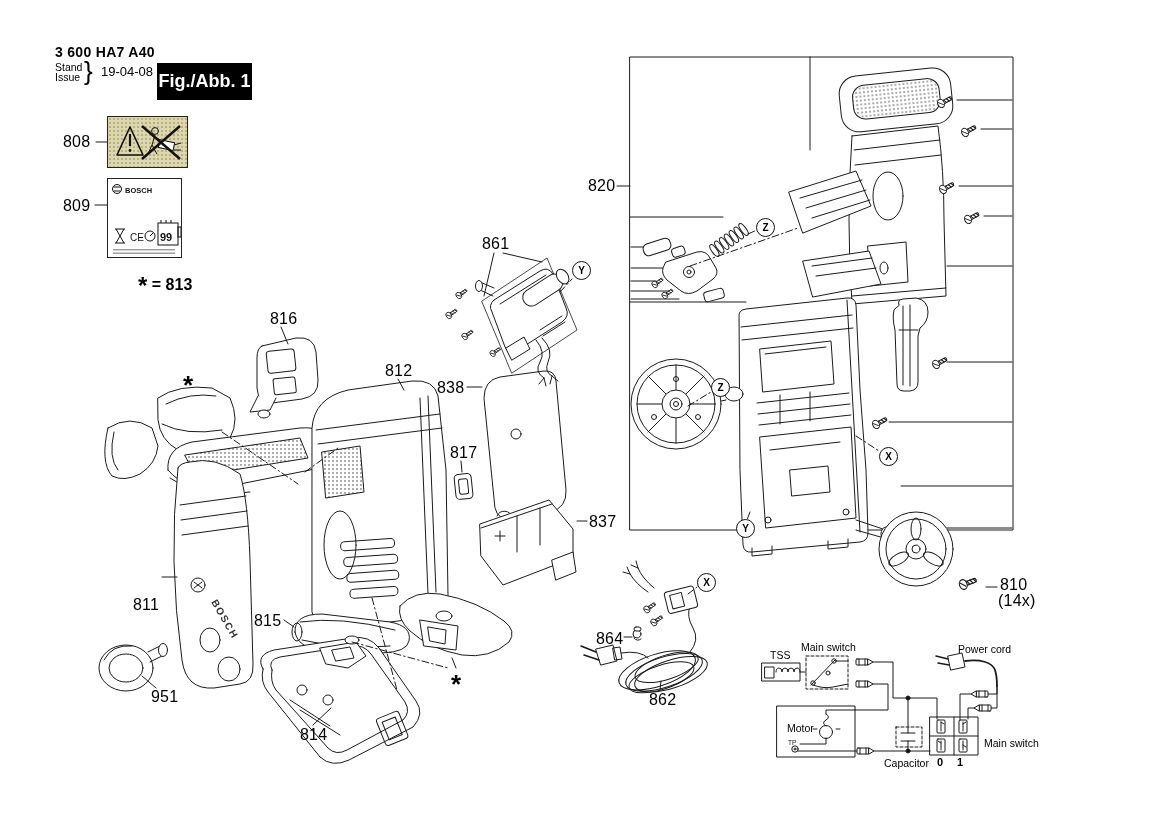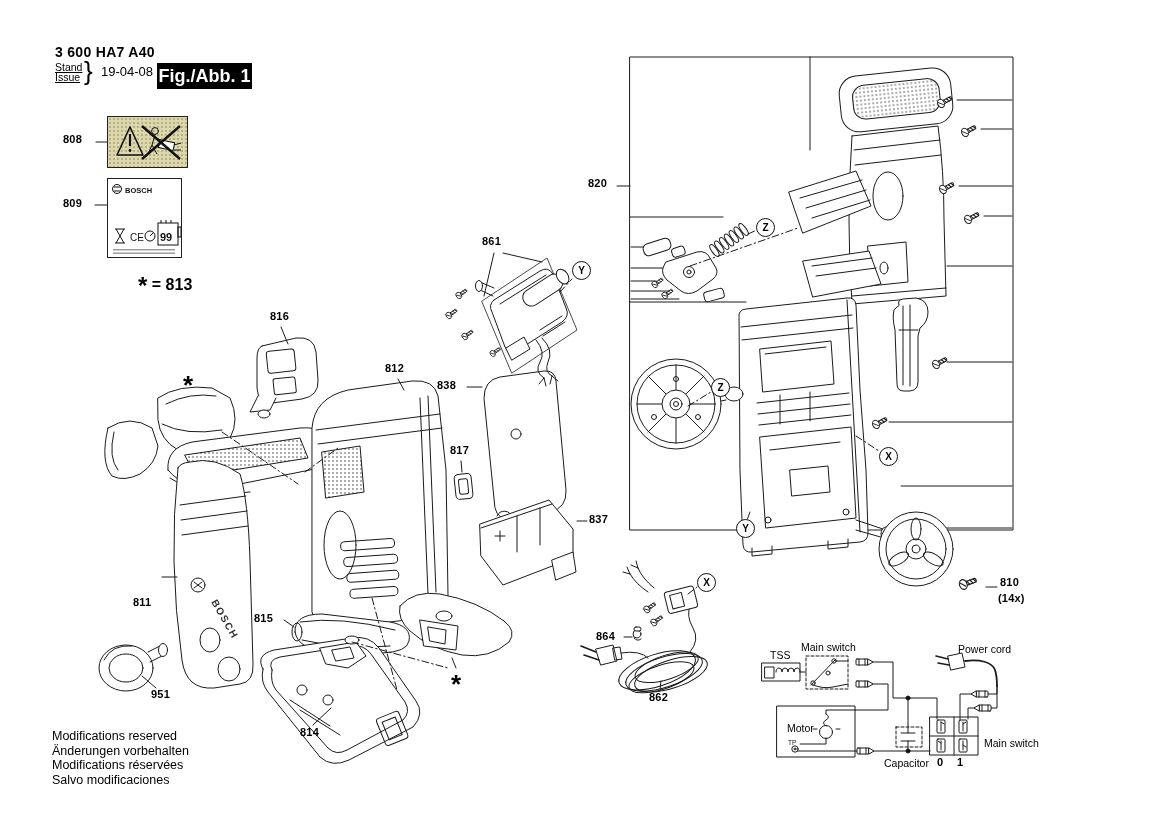--- a/index.html
+++ b/index.html
@@ -1,29 +1,29 @@
 <!DOCTYPE html>
 <html><head>
 <meta charset="utf-8">
 <style>
   html,body{margin:0;padding:0;background:#888;}
   .page{position:relative;width:1169px;height:826px;background:#ffffff;overflow:hidden;
         font-family:"Liberation Sans",sans-serif;color:#000;}
   .art{position:absolute;left:0;top:0;width:1169px;height:826px;}
-  .pn{position:absolute;font-weight:bold;font-size:11px;line-height:1;letter-spacing:.2px;white-space:nowrap;}
+  .pn{position:absolute;font-weight:normal;font-size:16px;line-height:1;letter-spacing:.2px;white-space:nowrap;}
   .ref{position:absolute;width:17px;height:17px;border:1.3px solid #111;border-radius:50%;
        background:#fff;display:flex;align-items:center;justify-content:center;
        font-size:10px;font-weight:bold;line-height:1;}
   .clabel{position:absolute;font-size:10.5px;line-height:1.1;white-space:nowrap;}
   .cnum{position:absolute;font-size:11px;font-weight:bold;line-height:1;}
   .model{position:absolute;left:55px;top:44px;font-size:14px;font-weight:bold;letter-spacing:.3px;}
-  .stand{position:absolute;left:55px;font-size:10.5px;line-height:1;text-decoration:underline;}
+  .stand{position:absolute;left:55px;font-size:10.5px;line-height:1;}
   .brace{position:absolute;left:84px;top:56px;font-size:26px;font-weight:400;}
   .date{position:absolute;left:101px;top:64px;font-size:13px;}
-  .figbadge{position:absolute;left:157px;top:63px;width:95px;height:26px;background:#000;color:#fff;
+  .figbadge{position:absolute;left:157px;top:63px;width:95px;height:37px;background:#000;color:#fff;
             display:flex;align-items:center;justify-content:center;font-size:18px;font-weight:bold;}
   .footer{position:absolute;left:52px;top:729px;font-size:12.5px;line-height:14.7px;}
   .sticker{position:absolute;border:1px solid #222;box-sizing:border-box;}
   .st808{left:107px;top:116px;width:81px;height:52px;background:#dcd7ac;
          background-image:radial-gradient(#b5ae7e 0.7px, rgba(0,0,0,0) 0.8px);background-size:4px 4px;}
   .st809{left:107px;top:178px;width:75px;height:80px;background:#fff;}
   .star{position:absolute;font-weight:bold;font-size:26px;line-height:.6;transform:translateY(6px);}
   .legend{position:absolute;left:138px;top:276px;font-weight:bold;font-size:16px;}
   .legend .star{position:relative;display:inline-block;font-size:24px;vertical-align:-4px;transform:none;line-height:0;}
 </style>
@@ -479,20 +479,14 @@
 
   <div class="clabel" style="left:770px;top:650px">TSS</div>
   <div class="clabel" style="left:801px;top:642px">Main switch</div>
   <div class="clabel" style="left:958px;top:644px">Power cord</div>
   <div class="clabel" style="left:787px;top:723px">Motor</div>
   <div class="clabel" style="left:884px;top:758px">Capacitor</div>
   <div class="clabel" style="left:984px;top:738px">Main switch</div>
   <div class="cnum" style="left:937px;top:757px">0</div>
   <div class="cnum" style="left:957px;top:757px">1</div>
 
-  <div class="footer">
-    <div>Modifications reserved</div>
-    <div>Änderungen vorbehalten</div>
-    <div>Modifications réservées</div>
-    <div>Salvo modificaciones</div>
-  </div>
 
 </div>
 
 </body></html>

